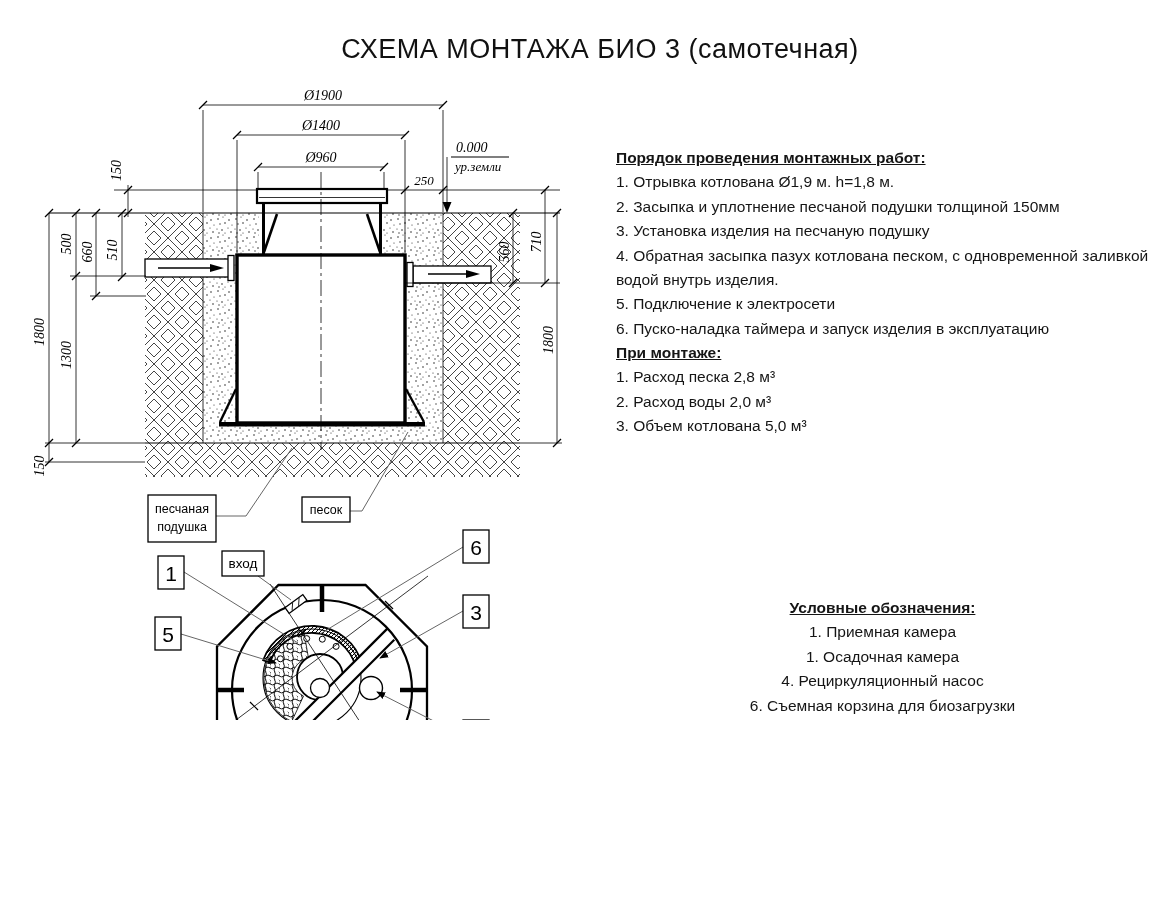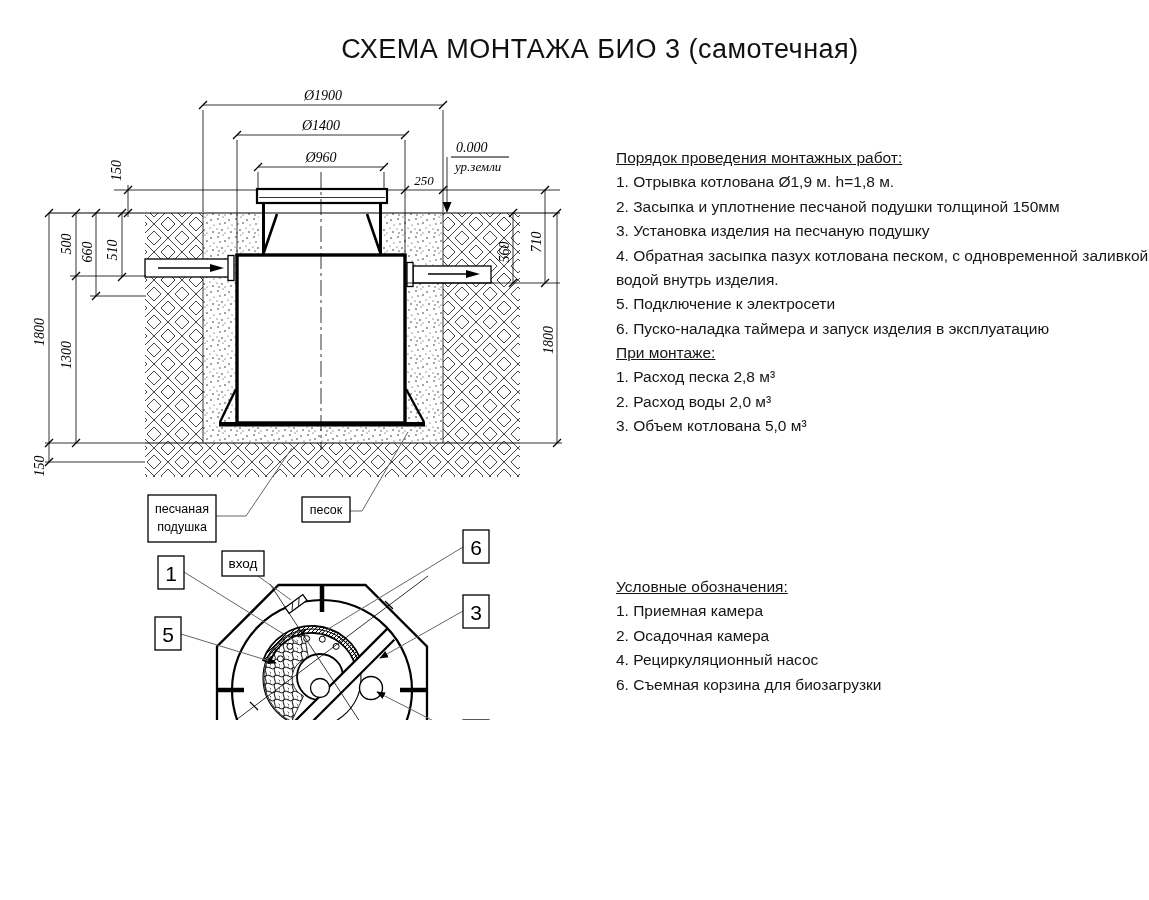--- a/index.html
+++ b/index.html
@@ -1,22 +1,22 @@
 <!DOCTYPE html>
 <html><head>
 <meta charset="utf-8">
 <style>
   html,body{margin:0;padding:0;background:#fff;}
   .canvas{position:relative;width:1149px;height:720px;background:#fff;overflow:hidden;
           font-family:"Liberation Sans",sans-serif;color:#000;}
   .title{position:absolute;left:30px;top:34px;width:1140px;text-align:center;
          font-size:27px;letter-spacing:.5px;color:#111;}
   .tblock{position:absolute;left:616px;width:533px;font-size:15.5px;line-height:24.4px;color:#151515;}
-  .tblock .hd{font-weight:normal;text-decoration:underline;}
-  .b1{top:146px;} .b2{top:341px;} .b3{top:575px;}
+  .tblock .hd{font-weight:bold;text-decoration:underline;}
+  .b1{top:146px;} .b2{top:341px;} .b3{top:596px;text-align:center;}
   .cs-svg{position:absolute;left:30px;top:85px;}
   .plan-svg{position:absolute;left:130px;top:515px;}
   
   .thin{stroke:#000;stroke-width:.8;fill:none}
   .med{stroke:#000;stroke-width:1.2;fill:none}
   .tick{stroke:#000;stroke-width:1.2}
   .dimtxt{font:italic 14px "Liberation Serif",serif;fill:#000}
   .dimtxt13{font:italic 13px "Liberation Serif",serif;fill:#000}
   .boxlbl{font:12.5px "Liberation Sans",sans-serif;fill:#000}
   .callout-num{font:21px "Liberation Sans",sans-serif;fill:#000}
@@ -340,18 +340,18 @@
   <div class="tblock b2">
     <div class="hd">При монтаже:</div>
     <div>1. Расход песка 2,8 м³</div>
     <div>2. Расход воды 2,0 м³</div>
     <div>3. Объем котлована 5,0 м³</div>
   </div>
 
   <div class="tblock b3">
     <div class="hd">Условные обозначения:</div>
     <div>1. Приемная камера</div>
-    <div>2. Осадочная камера</div>
+    <div>1. Осадочная камера</div>
     <div>4. Рециркуляционный насос</div>
     <div>6. Съемная корзина для биозагрузки</div>
   </div>
 
 </div>
 
 </body></html>

